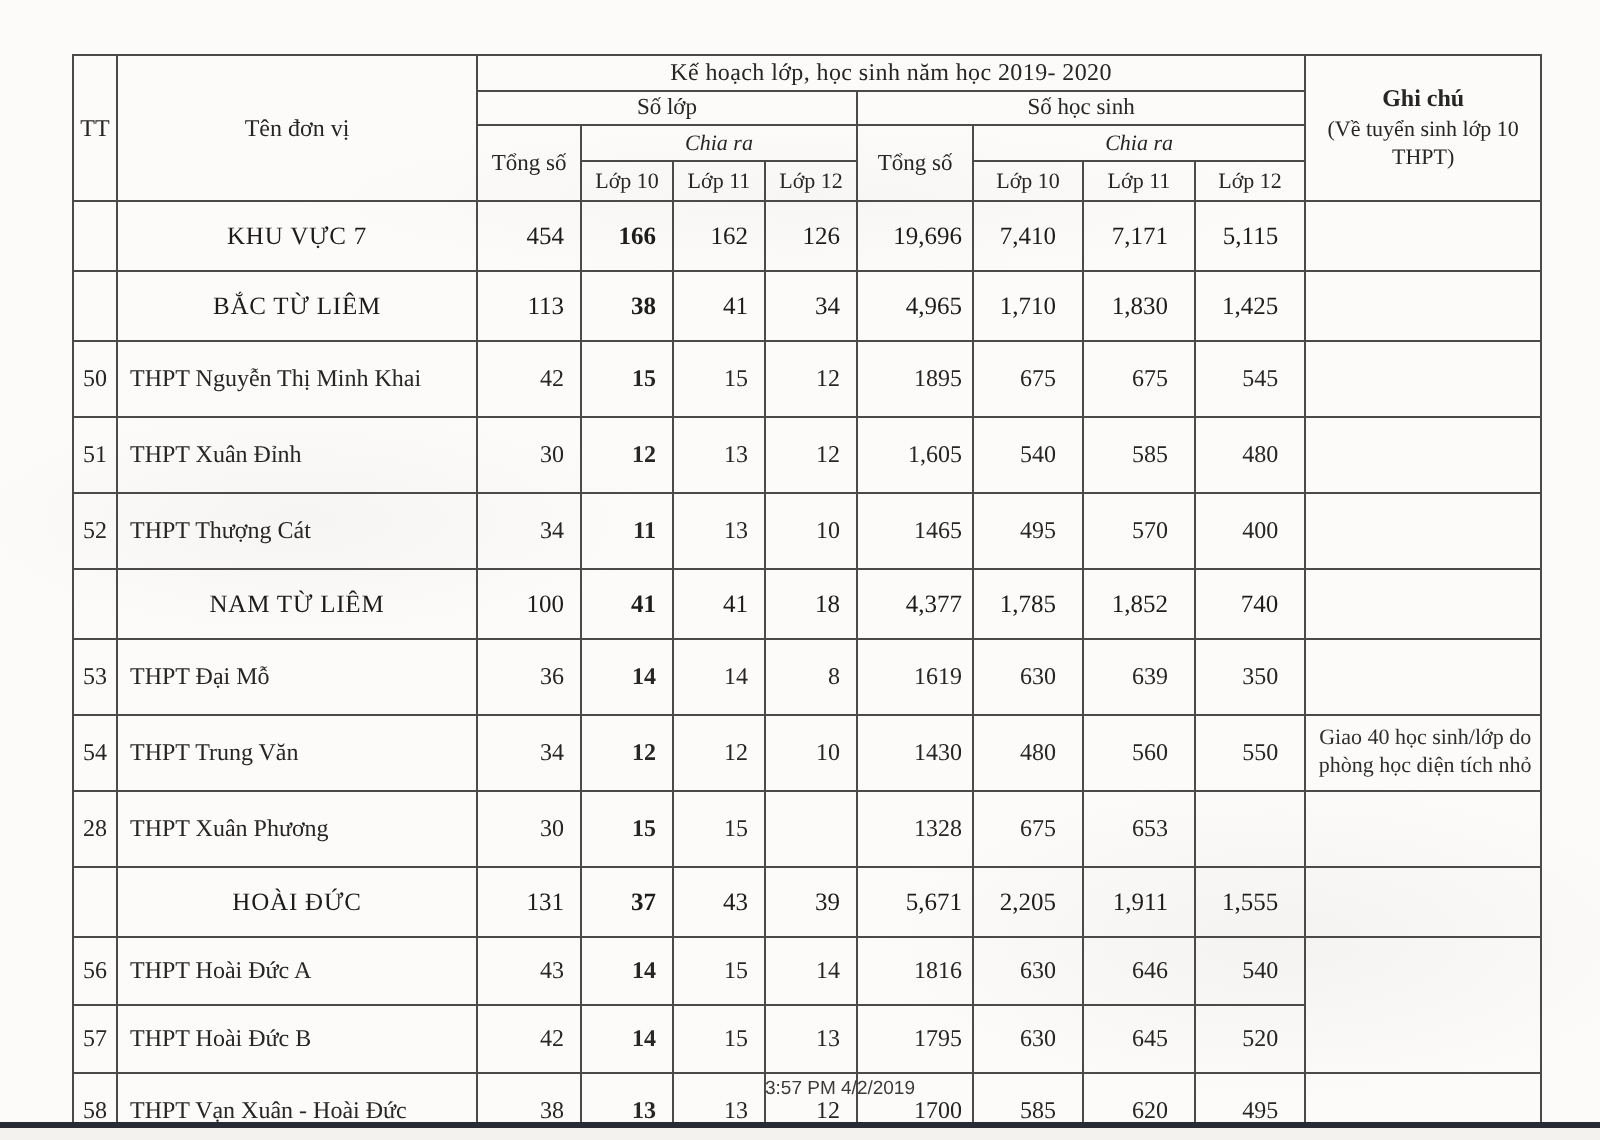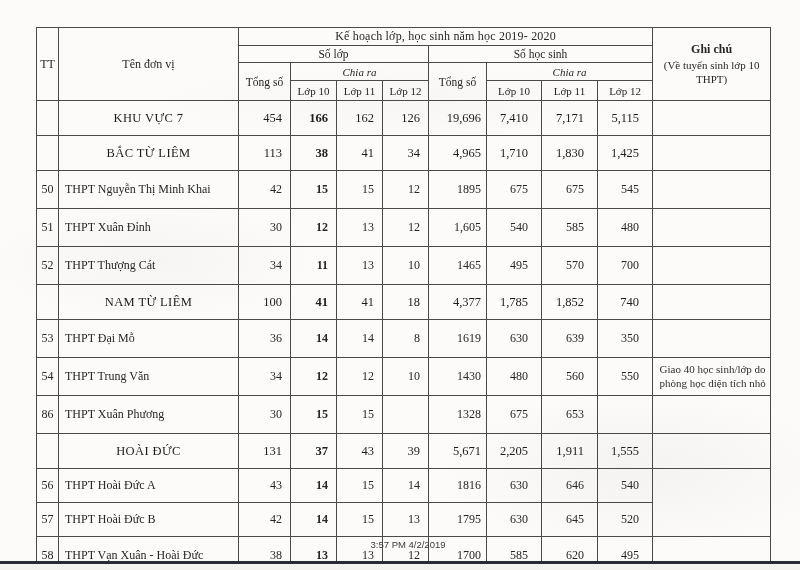--- a/index.html
+++ b/index.html
@@ -61,21 +61,21 @@
   td.cell-sgrade { padding-right: 13px; }
   td.cell-c10 { font-weight: bold; }
   td.cell-note {
     text-align: center; vertical-align: middle;
     padding: 2px 3px 2px 5px;
     font-size: 11px; line-height: 1.25; color: #2e2e2e;
   }
   
   .footer-timestamp {
     position: absolute;
-    left: 408px; top: 539px;
+    left: 420px; top: 539px;
     transform: translateX(-50%);
     font-family: "Liberation Sans", sans-serif;
     font-size: 9.5px;
     color: #3a3a3a;
     white-space: nowrap;
   }
   .scan-bottom-edge {
     position: absolute;
     left: 0; top: 561px;
     width: 800px; height: 3px;
@@ -191,21 +191,21 @@
         <tr class="row-school">
           <td class="cell-tt">52</td>
           <td class="cell-unit">THPT Thượng Cát</td>
           <td class="cell-num cell-ctotal">34</td>
           <td class="cell-num cell-cgrade cell-c10">11</td>
           <td class="cell-num cell-cgrade">13</td>
           <td class="cell-num cell-cgrade">10</td>
           <td class="cell-num cell-stotal">1465</td>
           <td class="cell-num cell-sgrade">495</td>
           <td class="cell-num cell-sgrade">570</td>
-          <td class="cell-num cell-sgrade">700</td>
+          <td class="cell-num cell-sgrade">400</td>
           <td class="cell-note"></td>
         </tr>
         <tr class="row-summary">
           <td class="cell-tt"></td>
           <td class="cell-unit">NAM TỪ LIÊM</td>
           <td class="cell-num cell-ctotal">100</td>
           <td class="cell-num cell-cgrade cell-c10">41</td>
           <td class="cell-num cell-cgrade">41</td>
           <td class="cell-num cell-cgrade">18</td>
           <td class="cell-num cell-stotal">4,377</td>
@@ -234,21 +234,21 @@
           <td class="cell-num cell-cgrade cell-c10">12</td>
           <td class="cell-num cell-cgrade">12</td>
           <td class="cell-num cell-cgrade">10</td>
           <td class="cell-num cell-stotal">1430</td>
           <td class="cell-num cell-sgrade">480</td>
           <td class="cell-num cell-sgrade">560</td>
           <td class="cell-num cell-sgrade">550</td>
           <td class="cell-note">Giao 40 học sinh/lớp do phòng học diện tích nhỏ</td>
         </tr>
         <tr class="row-school">
-          <td class="cell-tt">86</td>
+          <td class="cell-tt">28</td>
           <td class="cell-unit">THPT Xuân Phương</td>
           <td class="cell-num cell-ctotal">30</td>
           <td class="cell-num cell-cgrade cell-c10">15</td>
           <td class="cell-num cell-cgrade">15</td>
           <td class="cell-num cell-cgrade"></td>
           <td class="cell-num cell-stotal">1328</td>
           <td class="cell-num cell-sgrade">675</td>
           <td class="cell-num cell-sgrade">653</td>
           <td class="cell-num cell-sgrade"></td>
           <td class="cell-note"></td>

